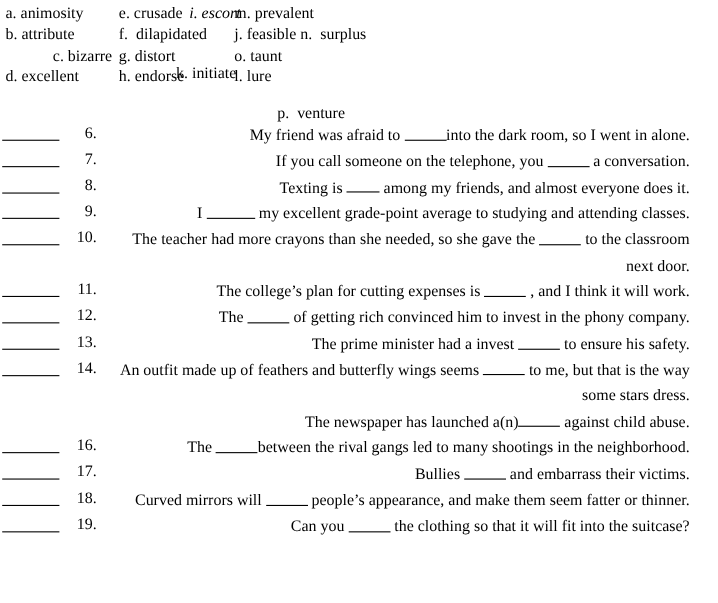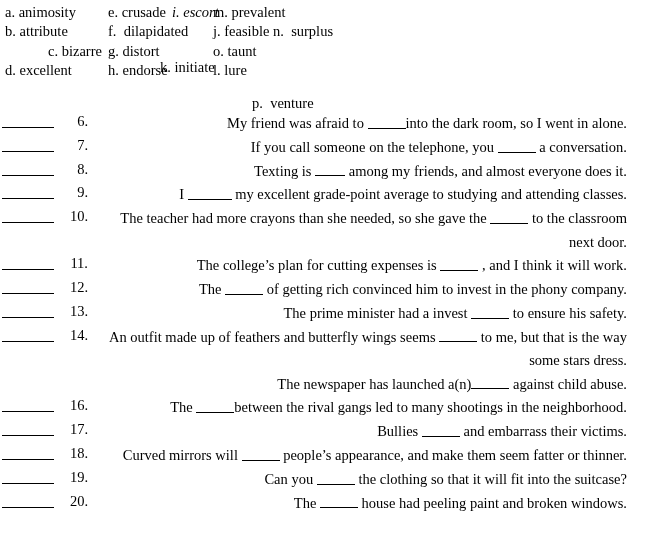--- a/index.html
+++ b/index.html
@@ -175,19 +175,15 @@
         <div class="q-text"><span>Bullies </span><span class="blank b-md"></span><span> and embarrass their victims.</span></div>
       </div>
       <div class="q">
         <div class="q-blank-num"><span class="ansline"></span><span class="numtxt">18.</span></div>
         <div class="q-text"><span>Curved mirrors will </span><span class="blank b-md"></span><span> people’s appearance, and make them seem fatter or thinner.</span></div>
       </div>
       <div class="q">
         <div class="q-blank-num"><span class="ansline"></span><span class="numtxt">19.</span></div>
         <div class="q-text"><span>Can you </span><span class="blank b-md"></span><span> the clothing so that it will fit into the suitcase?</span></div>
       </div>
-      <div class="q">
-        <div class="q-blank-num"><span class="ansline"></span><span class="numtxt">20.</span></div>
-        <div class="q-text"><span>The </span><span class="blank b-md"></span><span> house had peeling paint and broken windows.</span></div>
-      </div>
     </div>
 
 </div>
 
 </body></html>

